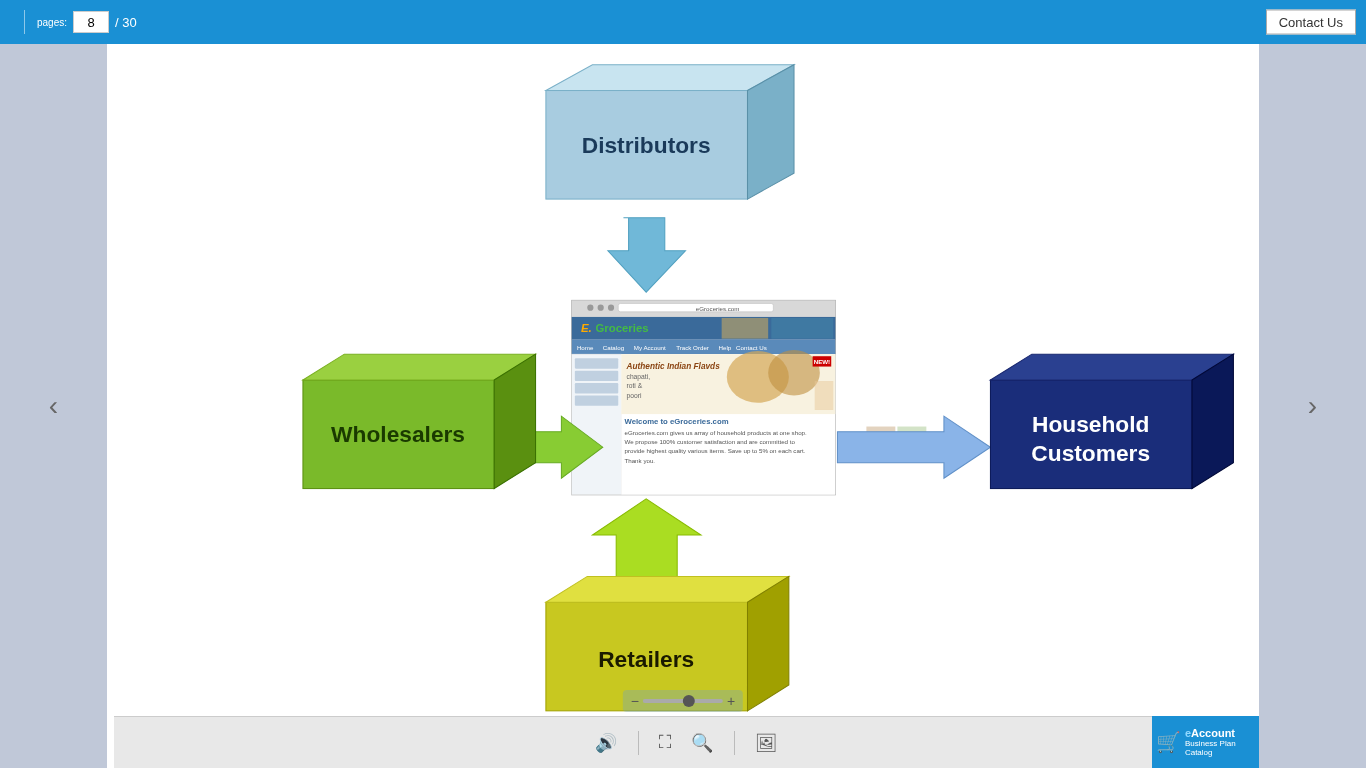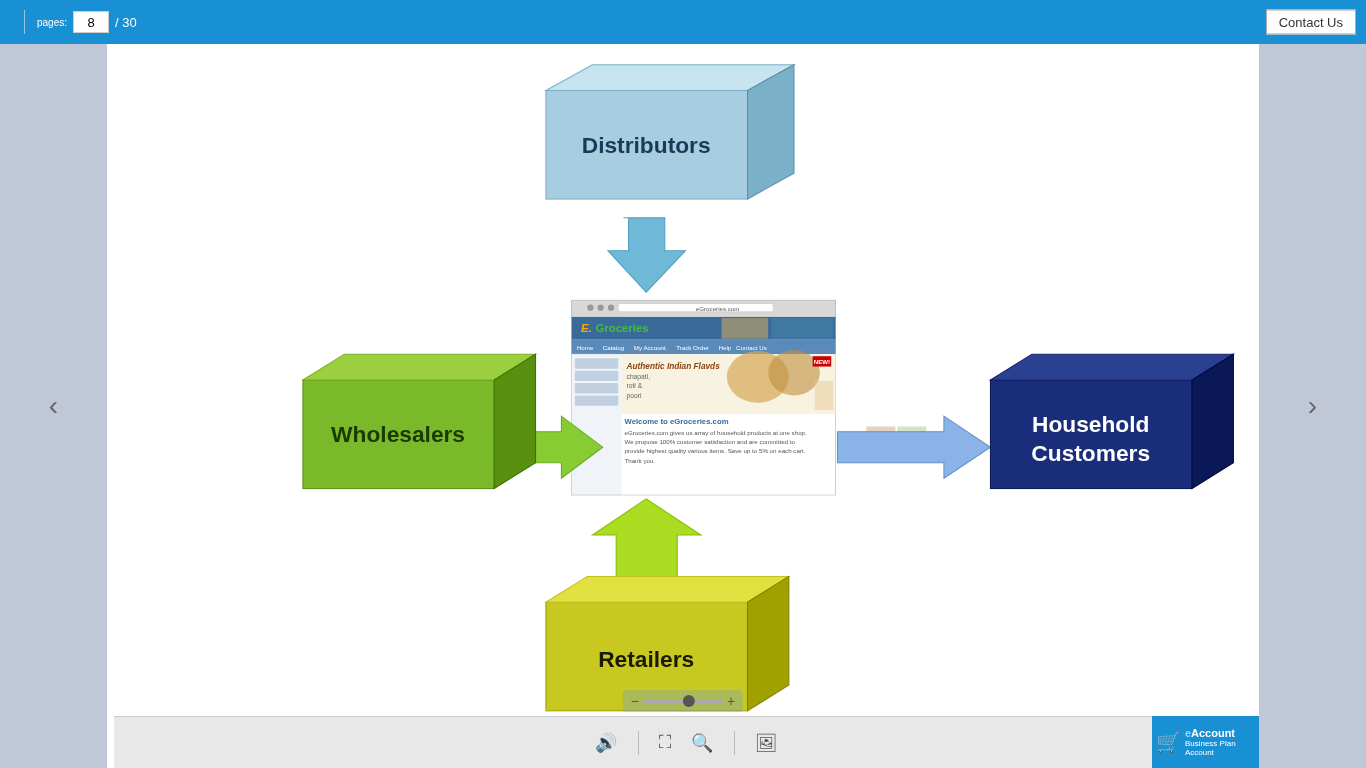--- a/index.html
+++ b/index.html
@@ -354,21 +354,21 @@
       <div id="toolbar-divider2"></div>
       <button class="toolbar-btn">
         <span>🖼</span>
       </button>
 
       <div id="footer-brand">
         <div style="display:flex;align-items:center;gap:4px;">
           <div style="color:#90d8ff;font-size:20px;">🛒</div>
           <div>
             <div style="color:#90d8ff;font-size:11px;font-weight:bold;">e<span style="color:white;">Account</span></div>
-            <div style="color:white;font-size:8px;">Business Plan Account</div>
+            <div style="color:white;font-size:8px;">Business Plan Catalog</div>
           </div>
         </div>
       </div>
     </div>
 
   </div>
 
   <div id="right-sidebar">
     <button id="right-nav-btn">›</button>
   </div>

